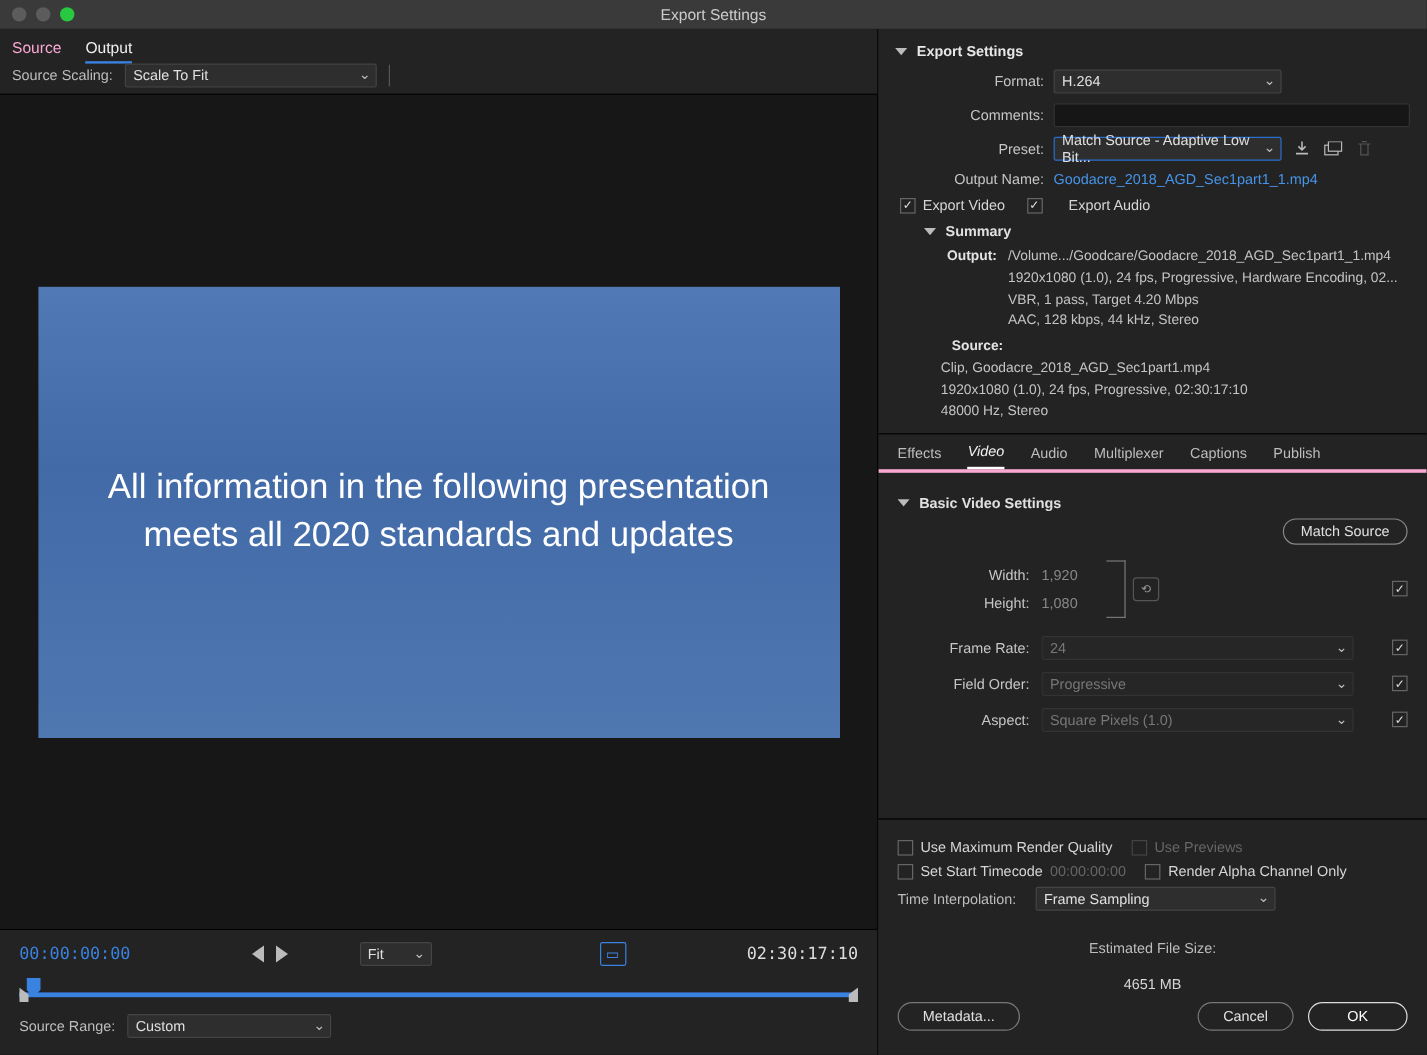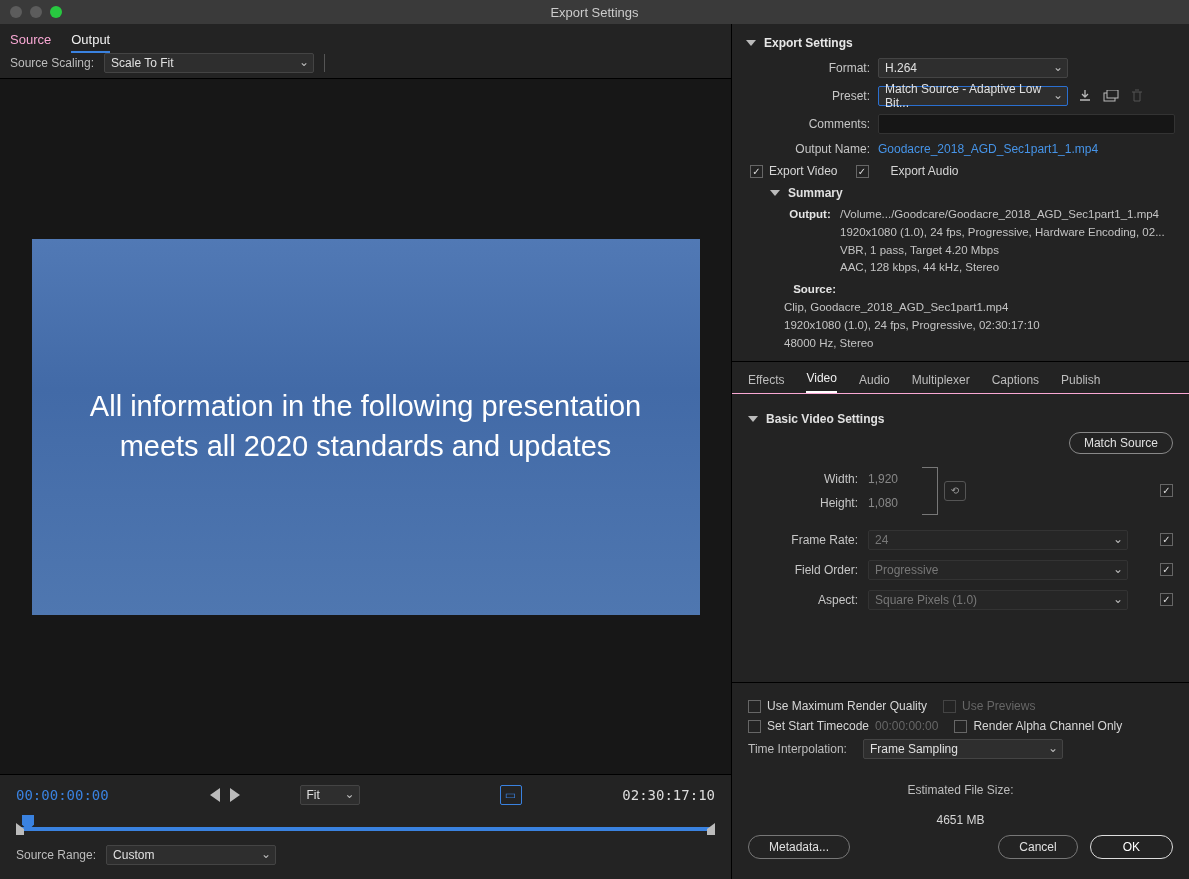--- a/index.html
+++ b/index.html
@@ -70,23 +70,23 @@
   .icon-sm { width:18px; height:16px; display:inline-flex; align-items:center; justify-content:center; color:#bbb; }
   .icon-sm.dim { color:#555; }
   .text-input { flex:1; height:20px; background:#161616; border:1px solid #333; border-radius:2px;}
   .link { color:#4694e8; cursor:pointer; }
   .chk { width:13px; height:13px; border:1px solid #666; display:inline-flex; align-items:center; justify-content:center; font-size:10px; color:#ddd; }
   .chk.checked::after { content:"✓"; }
   .subhead { display:flex; gap:8px; align-items:center; color:#e0e0e0; font-weight:600; margin:6px 0; font-size:12px;}
   .summary { font-size:11.5px; color:#c4c4c4; line-height:1.55; margin-left:34px;}
   .summary .slabel { color:#e4e4e4; font-weight:600; }
   
-  .settings-tabs { display:flex; gap:22px; padding:0px 16px; border-bottom:1px solid #f9a8d4; height:32px; align-items:flex-end;}
+  .settings-tabs { display:flex; gap:22px; padding:0px 16px; border-bottom:3px solid #f9a8d4; height:32px; align-items:flex-end;}
   .settings-tab { color:#bdbdbd; padding:6px 0; cursor:pointer; font-size:12px;}
-  .settings-tab.active { color:#f0f0f0; border-bottom:2px solid #fff; }
+  .settings-tab.active { color:#f0f0f0; border-bottom:2px solid #fff;font-style:italic; }
   .bvs { padding:12px 16px;}
   .pillbtn { border:1px solid #888; border-radius:12px; padding:3px 14px; color:#e0e0e0; background:transparent; font-size:12px; }
   .vprop { display:flex; align-items:center; margin:10px 0;}
   .vprop .flabel { width:110px; text-align:right; color:#c6c6c6; margin-right:10px;}
   .vprop .val { color:#888; width:50px; }
   .vprop .sel { width:260px; color:#777; background:#262626; border-color:#333;}
   .lock-chk { margin-left:auto; }
   .dim-bracket { width:16px; height:48px; border-right:1px solid #777; border-top:1px solid #777; border-bottom:1px solid #777; margin-left:4px;}
   .link-icon { width:22px; height:20px; border:1px solid #555; border-radius:3px; margin-left:6px; display:flex; align-items:center;justify-content:center; color:#999; font-size:10px;}
   
@@ -168,44 +168,44 @@
           <span>Export Settings</span>
         </div>
         <div style="padding-left:34px;">
           <div class="form-row">
             <span class="flabel">Format:</span>
             <div class="select" style="width:190px">
                 <span>H.264</span>
               </div>
           </div>
           <div class="form-row">
+            <span class="flabel">Comments:</span>
+            <div class="text-input"></div>
+          </div>
+          <div class="form-row">
             <span class="flabel">Preset:</span>
             <div class="select preset-select">
                 <span>Match Source - Adaptive Low Bit...</span>
               </div>
             <span class="icon-sm">
               <svg width="14" height="14" viewBox="0 0 14 14">
                   <path d="M7 1v7M4 5l3 3 3-3M2 11h10" stroke="#bbb" stroke-width="1.3" fill="none"></path>
                 </svg>
             </span>
             <span class="icon-sm">
               <svg width="16" height="12" viewBox="0 0 16 12">
                   <rect x="1" y="3" width="11" height="8" stroke="#bbb" fill="none"></rect>
                   <rect x="4" y="0" width="11" height="8" stroke="#bbb" fill="#232323"></rect>
                 </svg>
             </span>
             <span class="icon-sm dim">
               <svg width="12" height="14" viewBox="0 0 12 14">
                   <path d="M1 3h10M3 3v9h6V3M4 1h4" stroke="#555" fill="none"></path>
                 </svg>
             </span>
-          </div>
-          <div class="form-row">
-            <span class="flabel">Comments:</span>
-            <div class="text-input"></div>
           </div>
           <div class="form-row">
             <span class="flabel">Output Name:</span>
             <span class="link">Goodacre_2018_AGD_Sec1part1_1.mp4</span>
           </div>
           <div class="form-row" style="margin-left:-30px; gap:18px;">
             <span style="display:flex;gap:6px;align-items:center">
               <span class="chk checked"></span>
               <span>Export Video</span>
             </span>

